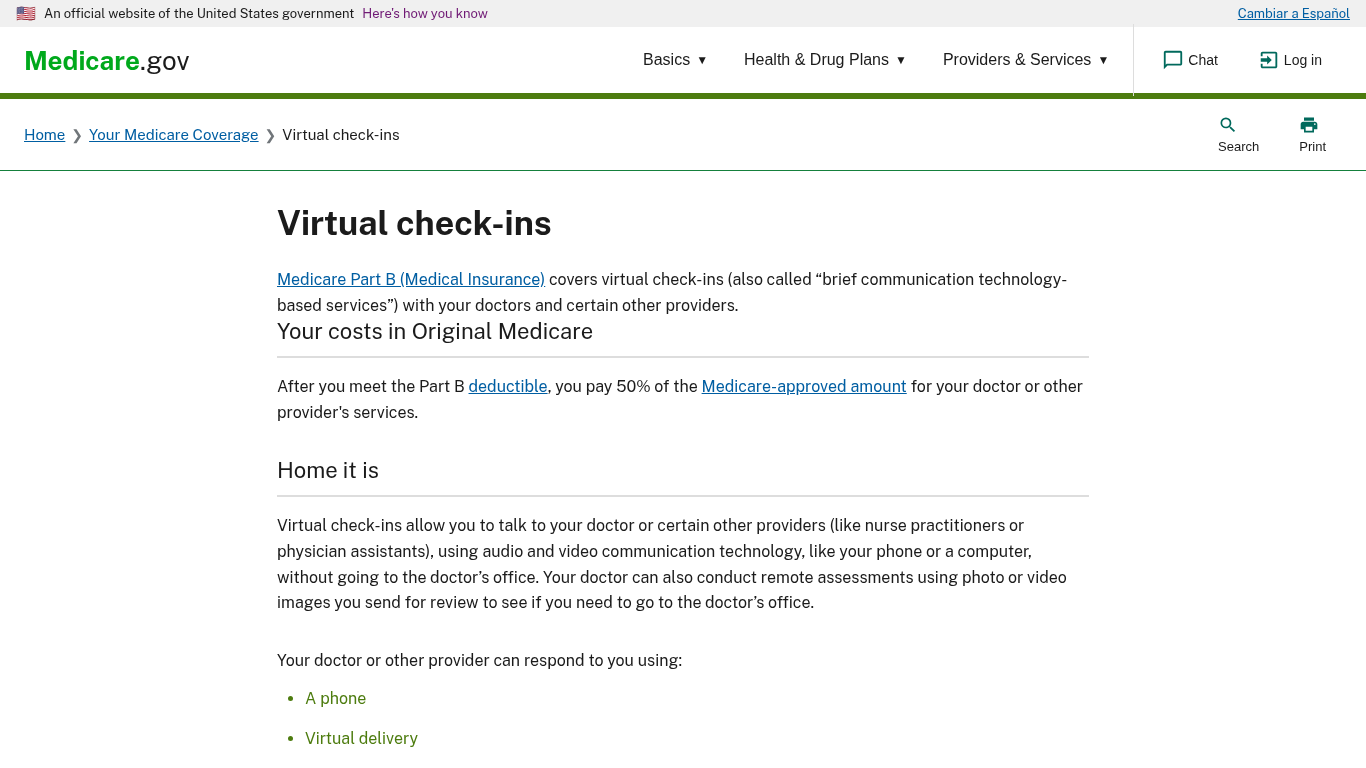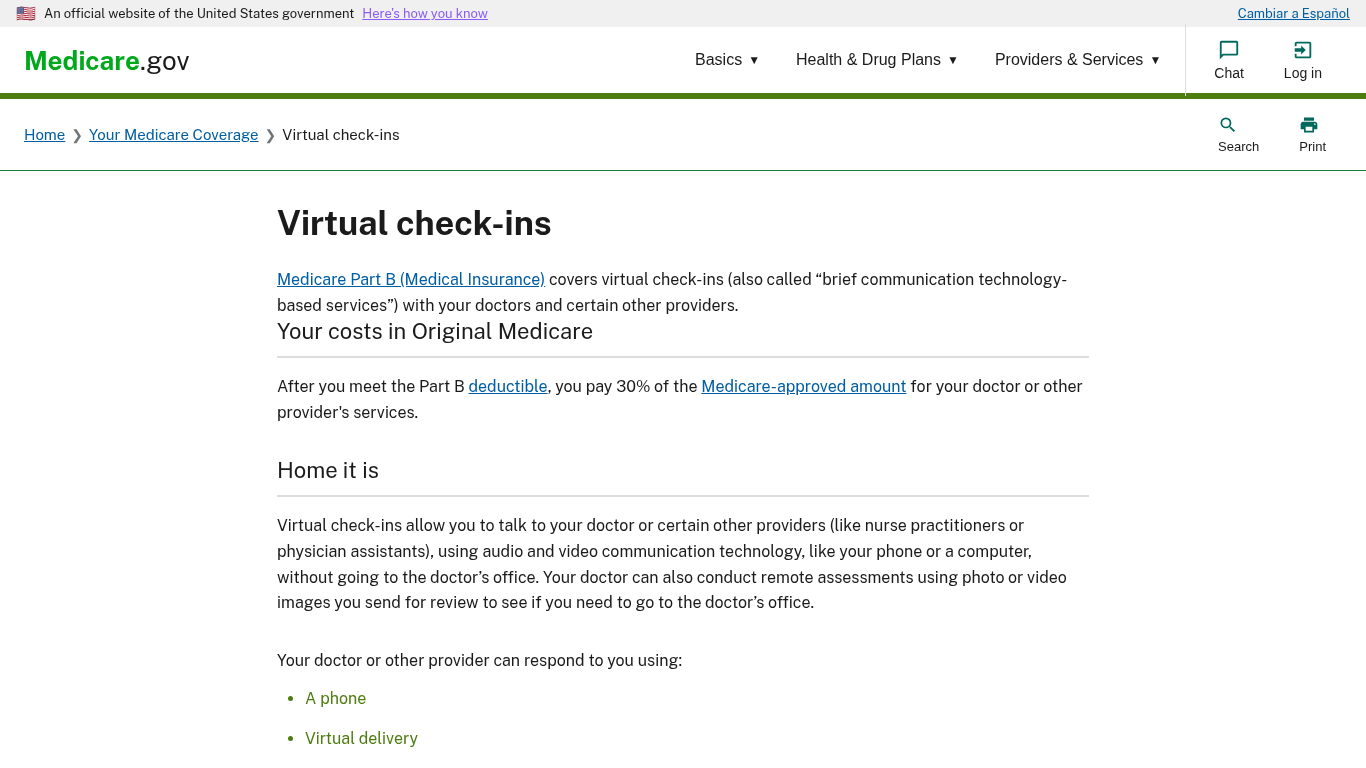--- a/index.html
+++ b/index.html
@@ -12,27 +12,27 @@
       font-size: 13px;
       display: flex;
       align-items: center;
       gap: 8px;
       color: #1b1b1b;
     }
     .gov-banner .flag {
       font-size: 16px;
     }
     .gov-banner a {
-      color: #8b5cf6;
-      text-decoration: underline;
+      color: #701a75;
       cursor: pointer;
     }
     .gov-banner .lang-link {
       margin-left: auto;
       color: #005ea2;
+      text-decoration: underline;
       cursor: pointer;
       text-align: right;
     }
 
     
     .header {
       display: flex;
       align-items: center;
       border-bottom: 6px solid #4d7c0f;
       padding: 0 24px;
@@ -77,21 +77,21 @@
     .header-actions {
       display: flex;
       align-items: center;
       border-left: 1px solid #ddd;
       margin-left: 8px;
       padding-left: 8px;
       height: 72px;
     }
     .header-action-btn {
       display: flex;
-      flex-direction: column;
+      flex-direction: row;
       align-items: center;
       justify-content: center;
       padding: 8px 20px;
       cursor: pointer;
       border: none;
       background: none;
       color: #1b1b1b;
       font-size: 14px;
       gap: 4px;
     }
@@ -283,21 +283,21 @@
   <h1 class="page-title">Virtual check-ins</h1>
 
   <p class="intro-text">
     <a>Medicare Part B (Medical Insurance)</a><span> covers virtual check-ins (also called “brief communication technology-based services”) with your doctors and certain other providers.</span>
   </p>
 
   <div class="section-wrapper">
     <h2>Your costs in Original Medicare</h2>
     <hr class="divider-line">
     <p class="section-body">
-      <span>After you meet the Part B </span><a>deductible</a><span>, you pay 30% of the </span><a>Medicare-approved amount</a><span> for your doctor or other provider's services.</span>
+      <span>After you meet the Part B </span><a>deductible</a><span>, you pay 50% of the </span><a>Medicare-approved amount</a><span> for your doctor or other provider's services.</span>
     </p>
   </div>
 
   <div class="section-wrapper">
     <h2>Home it is</h2>
     <hr class="divider-line">
     <p class="section-body">Virtual check-ins allow you to talk to your doctor or certain other providers (like nurse practitioners or physician assistants), using audio and video communication technology, like your phone or a computer, without going to the doctor’s office. Your doctor can also conduct remote assessments using photo or video images you send for review to see if you need to go to the doctor’s office.</p>
     <p class="section-body" style="margin-bottom:4px;">Your doctor or other provider can respond to you using:</p>
     <ul class="list-items">
       <li>A phone</li>

